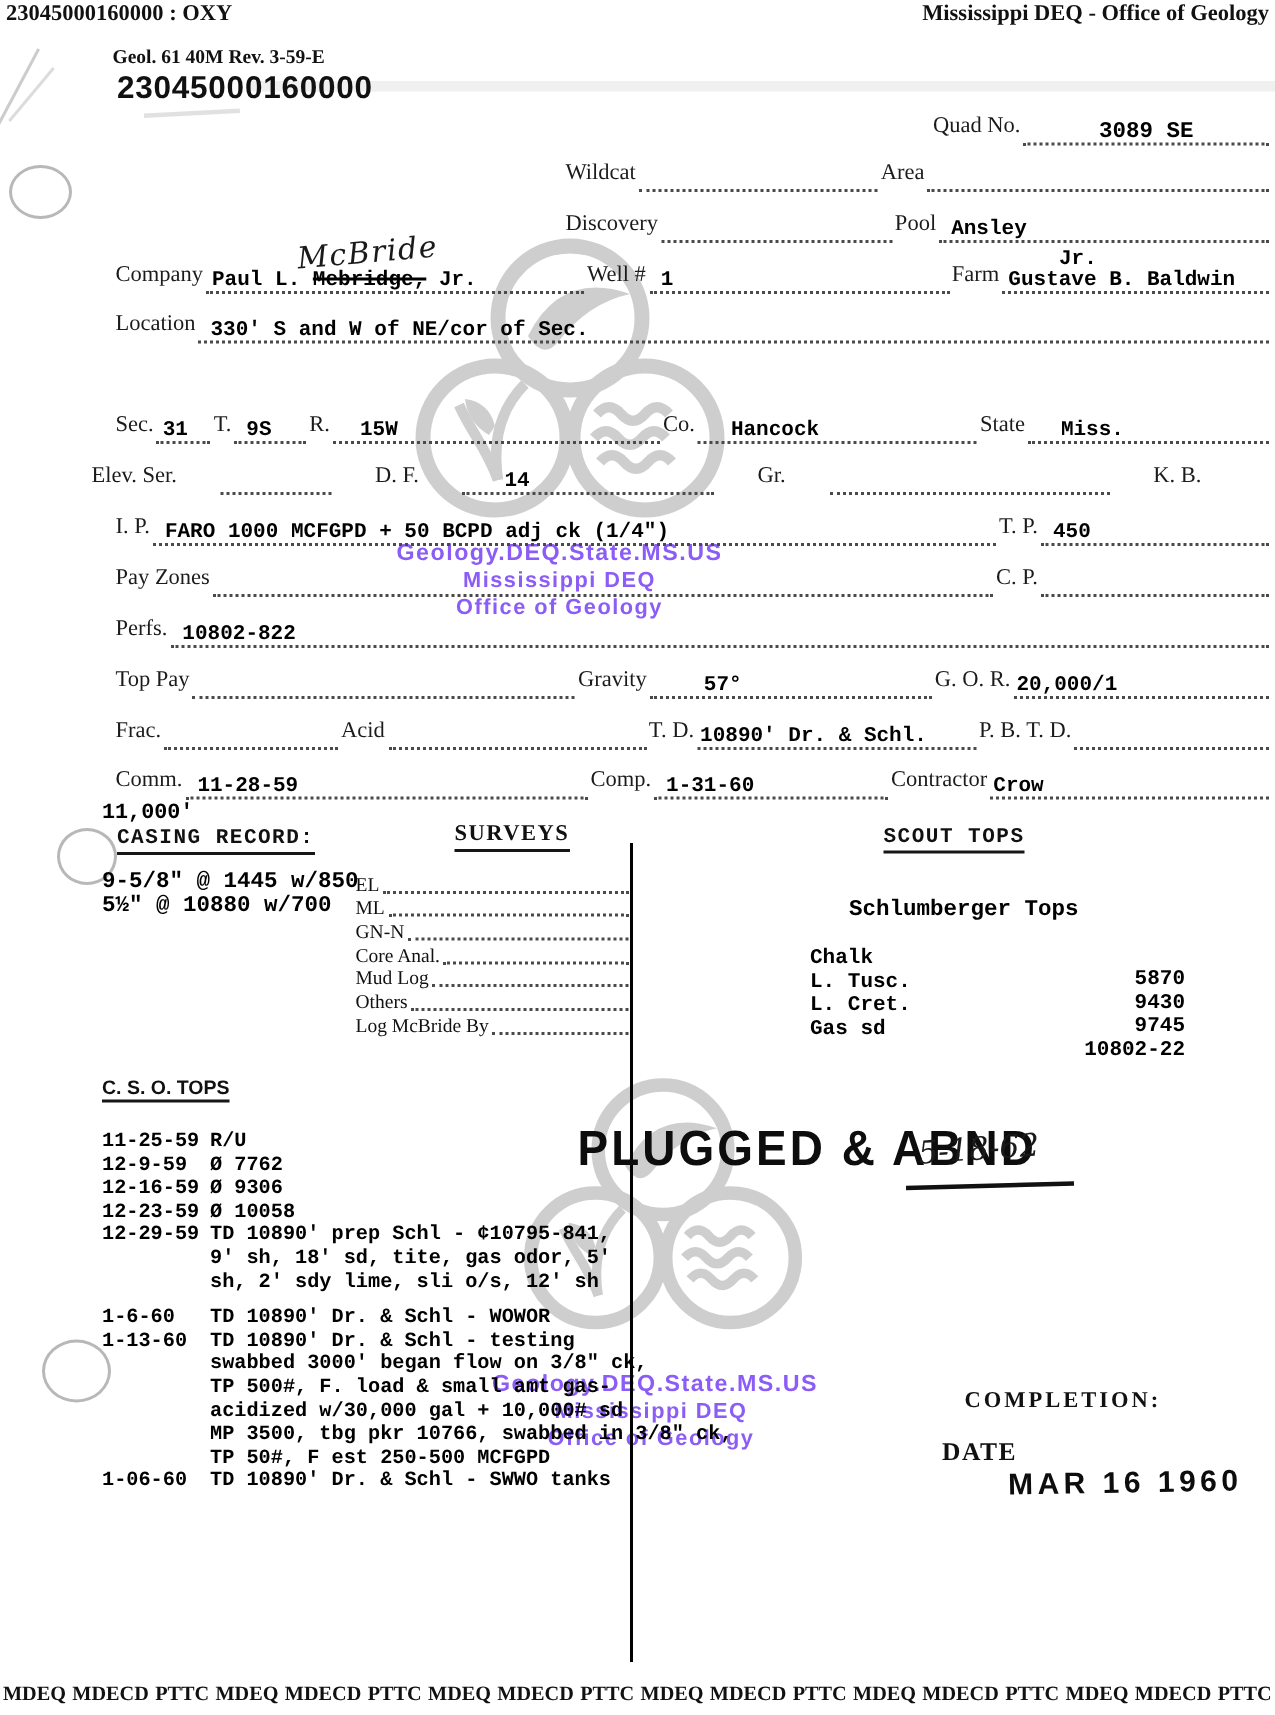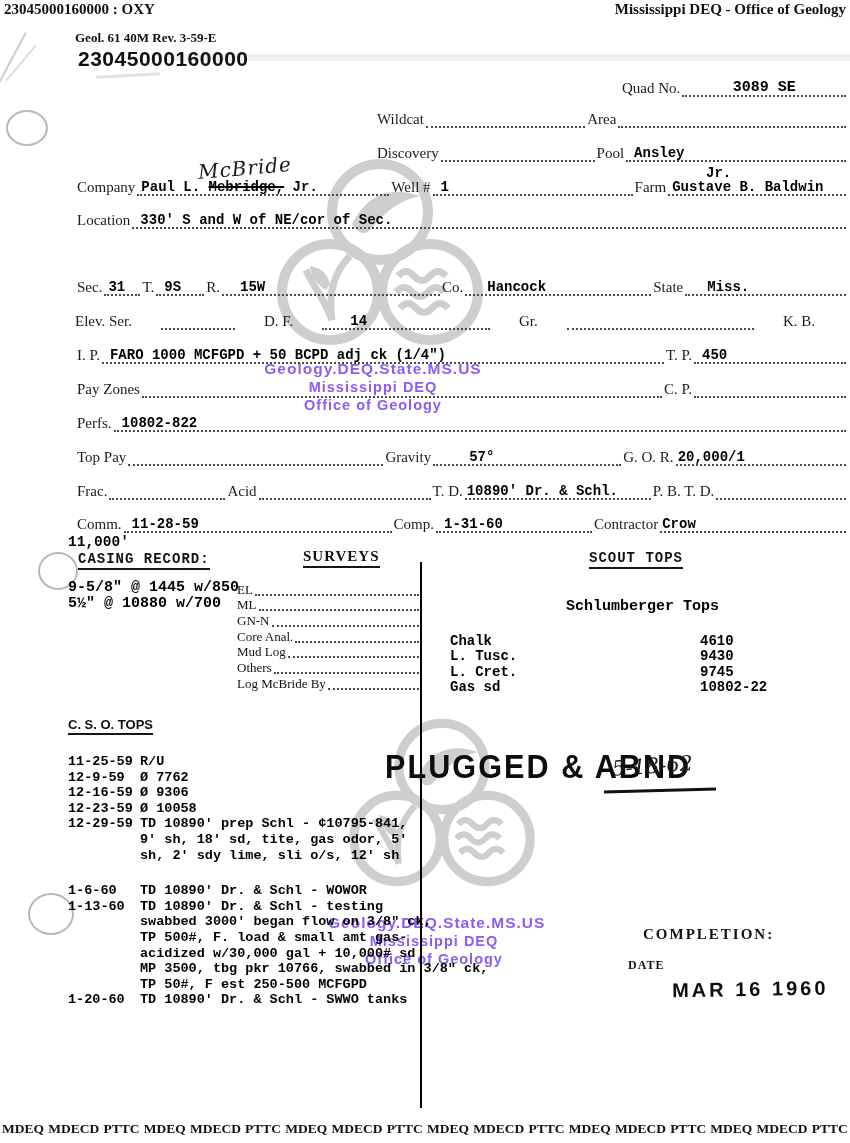--- a/index.html
+++ b/index.html
@@ -4,36 +4,36 @@
 <style>
   html,body{margin:0;padding:0;background:#fff;}
   .page{position:relative;width:850px;height:1143px;background:#fff;overflow:hidden;
         font-family:"Liberation Serif",serif;color:#111;}
   .abs{position:absolute;}
   .z2{z-index:2;}
   
   .lbl{font-size:15px;line-height:1.05;color:#1b1b1b;white-space:nowrap;padding:0 2px;}
   
   .typed{font-family:"Liberation Mono",monospace;font-weight:bold;color:#000;white-space:nowrap;}
-  .frow{position:absolute;display:flex;align-items:flex-end;height:20px;z-index:2;}
+  .frow{position:absolute;display:flex;height:20px;z-index:2;}
   .dots{border-bottom:2px dotted #4a4a4a;display:flex;align-items:flex-end;height:100%;box-sizing:border-box;min-width:0;}
   .grow{flex:1;}
   .val{font-size:14px;line-height:1;padding:0 2px 1px 8px;transform:translateY(1px);}
   .center-val{margin:0 auto;padding:0 2px 1px 2px;}
   .struck{text-decoration:line-through;text-decoration-thickness:2px;margin-top:20px;}
   .hand{font-family:"DejaVu Serif",serif;font-style:italic;color:#1a1a1a;}
   .stamp{font-family:"Liberation Sans",sans-serif;font-weight:bold;color:#0d0d0d;}
   .sec-title{font-family:"Liberation Mono",monospace;font-weight:bold;font-size:14px;
              border-bottom:2px solid #161616;padding-bottom:1px;white-space:nowrap;z-index:2;}
   .serif-title{font-weight:bold;font-size:15px;letter-spacing:1px;border-bottom:2px solid #161616;
                padding-bottom:1px;white-space:nowrap;z-index:2;}
   .srow{display:flex;align-items:flex-end;height:15.7px;}
   .slbl{font-size:13px;line-height:1;white-space:nowrap;padding-right:2px;}
   .sdots{flex:1;border-bottom:2px dotted #4a4a4a;height:100%;box-sizing:border-box;}
-  .scout-row{display:flex;height:15.6px;align-items:flex-end;}
+  .scout-row{display:flex;height:15.6px;align-items:flex-end;flex-direction:column;}
   .scout-name{width:250px;font-size:14px;line-height:1;}
   .scout-depth{font-size:14px;line-height:1;}
   .cso{position:absolute;left:68px;top:754px;width:430px;z-index:2;}
   .cso-entry{display:flex;align-items:flex-start;}
   .cso-date{width:72px;flex:none;font-size:13.5px;line-height:15.6px;}
   .cso-lines{flex:none;}
   .cso-lines div{font-size:13.5px;line-height:15.6px;white-space:pre;}
   .wm{position:absolute;z-index:0;}
   .wmtext{position:absolute;z-index:1;text-align:center;font-family:"Liberation Sans",sans-serif;
           font-weight:bold;color:#8b5cf6;letter-spacing:1px;line-height:18px;}
@@ -158,21 +158,21 @@
     <span class="lbl">Co.</span>
     <span class="dots" style="width:186px;">
         <b class="typed val" style="padding-left:22px;">Hancock</b>
       </span>
     <span class="lbl">State</span>
     <span class="dots grow">
         <b class="typed val" style="padding-left:22px;">Miss.</b>
       </span>
   </div>
 
-  <div class="frow" style="left:73px;top:310px;width:771px;gap:27px;">
+  <div class="frow" style="left:59px;top:310px;width:771px;gap:27px;">
     <span class="lbl">Elev. Ser.</span>
     <span class="dots" style="width:76px;"></span>
     <span class="lbl">D. F.</span>
     <span class="dots" style="width:172px;">
         <b class="typed val" style="padding-left:28px;">14</b>
       </span>
     <span class="lbl">Gr.</span>
     <span class="dots" style="width:192px;"></span>
     <span class="lbl">K. B.</span>
     <span class="dots grow"></span>
@@ -284,21 +284,21 @@
       </div>
   </div>
 
   <div class="divider"></div>
 
   <div class="abs sec-title" style="left:589px;top:550px;letter-spacing:1px;">SCOUT TOPS</div>
   <div class="abs typed z2" style="left:566px;top:598px;font-size:15px;">Schlumberger Tops</div>
   <div class="abs typed z2" style="left:450px;top:632px;width:340px;">
     <div class="scout-row">
         <span class="scout-name">Chalk</span>
-        <span class="scout-depth">4610</span>
+        <span class="scout-depth">5870</span>
       </div>
     <div class="scout-row">
         <span class="scout-name">L. Tusc.</span>
         <span class="scout-depth">9430</span>
       </div>
     <div class="scout-row">
         <span class="scout-name">L. Cret.</span>
         <span class="scout-depth">9745</span>
       </div>
     <div class="scout-row">
@@ -334,51 +334,51 @@
         </div>
       </div>
     <div class="cso-entry">
         <span class="cso-date">12-29-59</span>
         <div class="cso-lines">
           <div>TD 10890' prep Schl - ¢10795-841,</div>
           <div>9' sh, 18' sd, tite, gas odor, 5'</div>
           <div>sh, 2' sdy lime, sli o/s, 12' sh</div>
         </div>
       </div>
-    <div class="cso-entry" style="margin-top:20px;">
+    <div class="cso-entry" style="margin-top:8px;">
         <span class="cso-date">1-6-60</span>
         <div class="cso-lines">
           <div>TD 10890' Dr. &amp; Schl - WOWOR</div>
         </div>
       </div>
     <div class="cso-entry">
         <span class="cso-date">1-13-60</span>
         <div class="cso-lines">
           <div>TD 10890' Dr. &amp; Schl - testing</div>
           <div>swabbed 3000' began flow on 3/8" ck,</div>
           <div>TP 500#, F. load &amp; small amt gas-</div>
           <div>acidized w/30,000 gal + 10,000# sd</div>
           <div>MP 3500, tbg pkr 10766, swabbed in 3/8" ck,</div>
           <div>TP 50#, F est 250-500 MCFGPD</div>
         </div>
       </div>
     <div class="cso-entry">
-        <span class="cso-date">1-20-60</span>
+        <span class="cso-date">1-06-60</span>
         <div class="cso-lines">
           <div>TD 10890' Dr. &amp; Schl - SWWO tanks</div>
         </div>
       </div>
   </div>
 
   <div class="abs stamp" style="left:388px;top:750px;font-size:30px;letter-spacing:2px;transform:scale(1.02,1.1);z-index:3;">PLUGGED &amp; ABND</div>
   <div class="abs hand" style="left:612px;top:754px;font-size:21px;transform:rotate(-4deg);z-index:3;">5-18-62</div>
   <div class="abs" style="left:604px;top:789px;width:112px;height:3px;background:#111;transform:rotate(-1.5deg);z-index:3;"></div>
 
   <div class="abs" style="left:643px;top:926px;font-weight:bold;font-size:15px;letter-spacing:2px;z-index:3;">COMPLETION:</div>
-  <div class="abs" style="left:628px;top:958px;font-weight:bold;font-size:12px;letter-spacing:1px;z-index:3;">DATE</div>
+  <div class="abs" style="left:628px;top:958px;font-weight:bold;font-size:17px;letter-spacing:1px;z-index:3;">DATE</div>
   <div class="abs stamp" style="left:672px;top:978px;font-size:20px;letter-spacing:3px;transform:rotate(-1deg);z-index:3;">MAR 16 1960</div>
 
   <div class="footer">
     <span>MDEQ</span>
     <span>MDECD</span>
     <span>PTTC</span>
     <span>MDEQ</span>
     <span>MDECD</span>
     <span>PTTC</span>
     <span>MDEQ</span>

